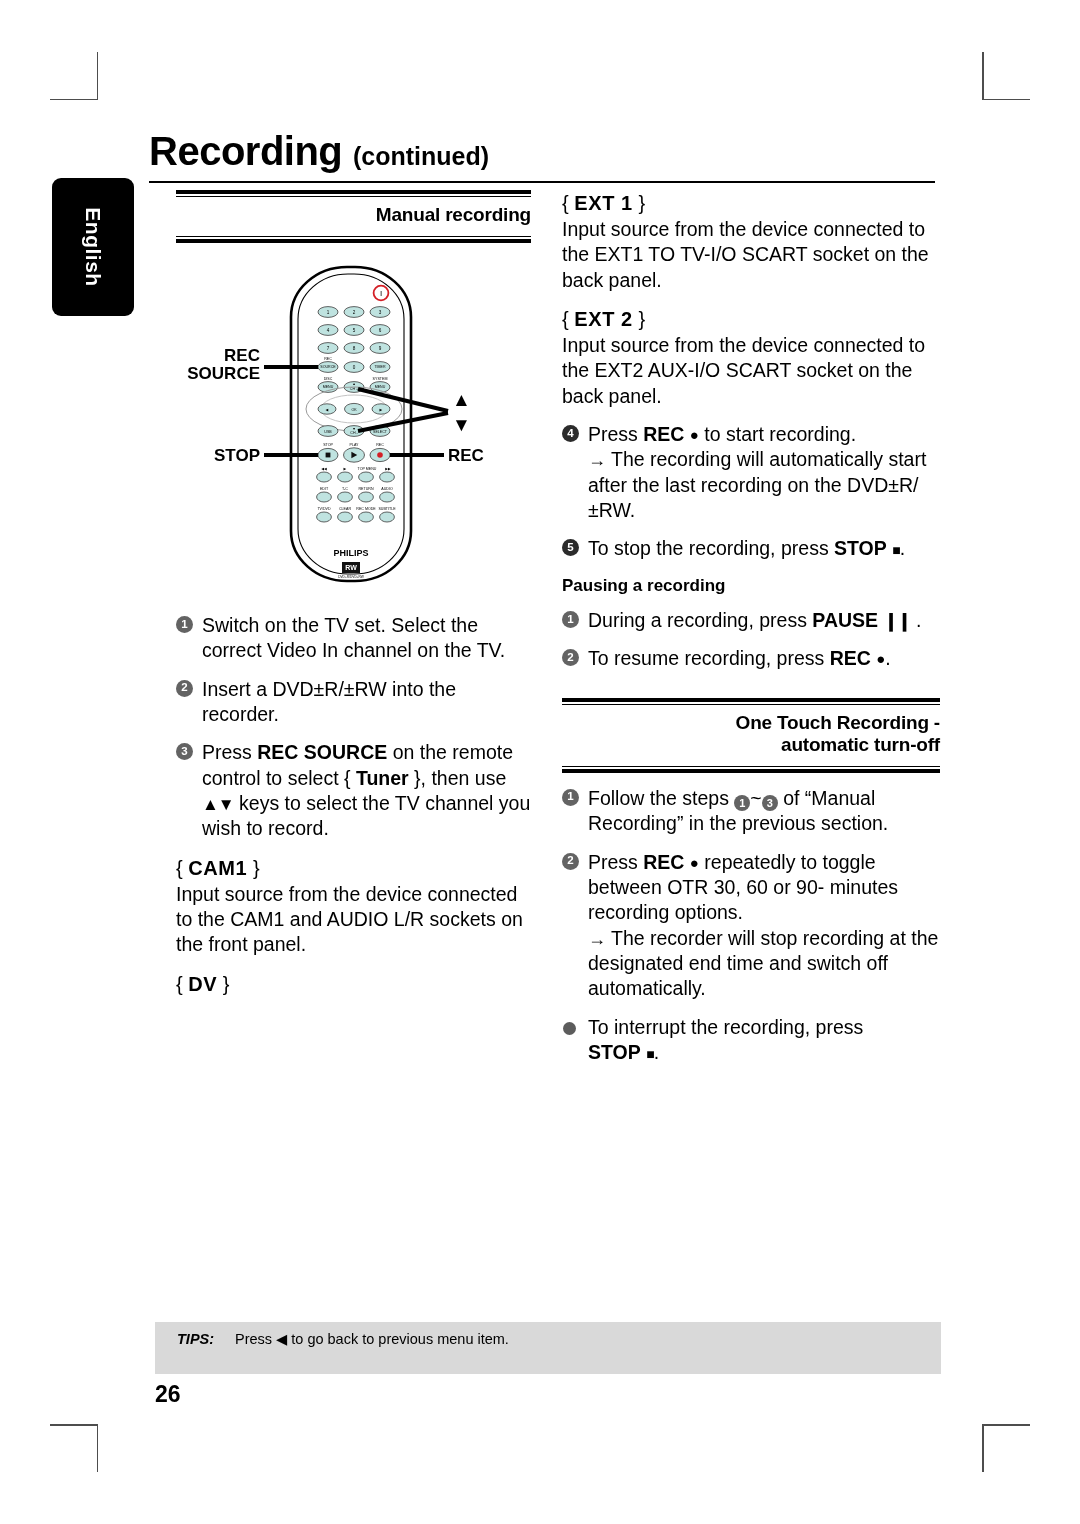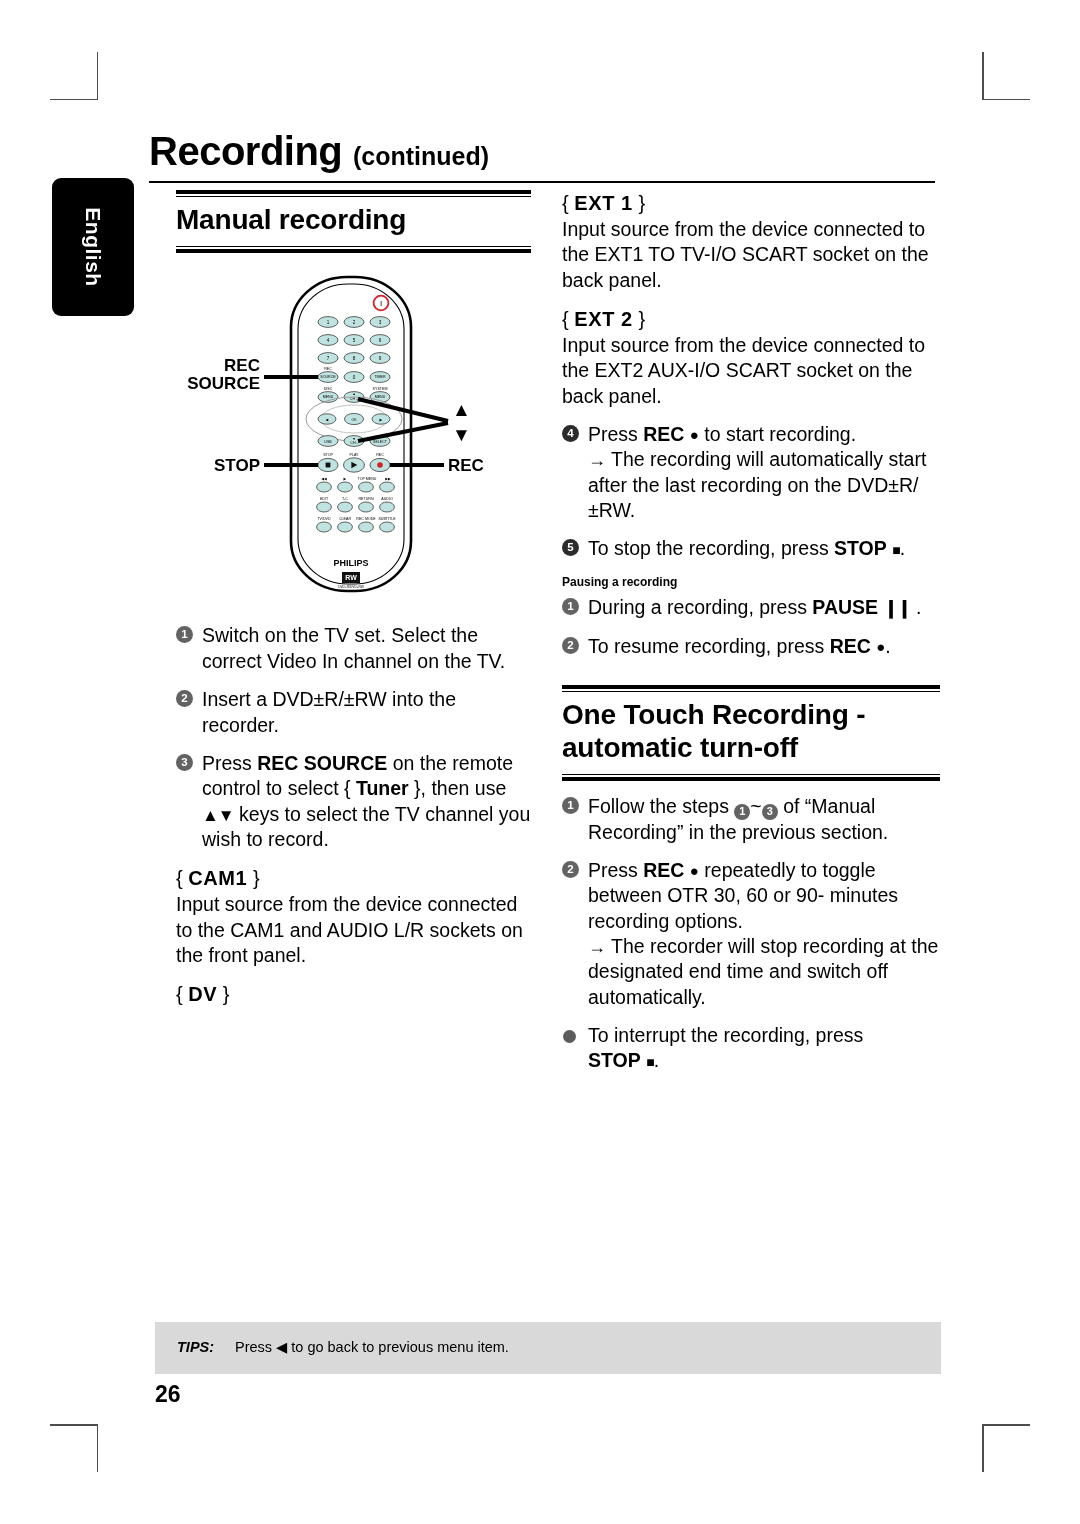--- a/index.html
+++ b/index.html
@@ -60,22 +60,22 @@
     border-bottom: 1.6px solid #000;
     height: 7px;
   }
   .rule-double-bot {
     border-top: 1.6px solid #000;
     border-bottom: 4px solid #000;
     height: 7px;
     margin-top: 4px;
   }
   .sec-title {
-    font-size: 28px; font-weight: bold; letter-spacing: -0.2px;
-    padding: 7px 0 6px 0; line-height: 1.16;
+    font-size: 19px; font-weight: bold; letter-spacing: -0.2px;
+    padding: 7px 0 6px 0; line-height: 1.16; text-align: right;
   }
 
   p { margin: 0 0 13px 0; }
   b { font-weight: bold; }
 
   
   .step { position: relative; padding-left: 26px; margin-bottom: 13px; }
   .step > .num {
     position: absolute; left: 0; top: 3px;
     width: 17px; height: 17px; border-radius: 50%;
@@ -96,39 +96,39 @@
   
   .bullet { position: relative; padding-left: 26px; margin-bottom: 13px; }
   .bullet > .dot {
     position: absolute; left: 1px; top: 7px;
     width: 13px; height: 13px; border-radius: 50%; background: #5c5c5c;
   }
 
   .arrow-line { display: block; }
   .arrow { font-weight: bold; font-size: 18px; padding-right: 5px; }
 
-  .sub-head { font-size: 12px; font-weight: bold; margin-bottom: 5px; }
+  .sub-head { font-size: 17px; font-weight: bold; margin-bottom: 11px; }
 
   .brace-head { font-size: 20px; margin-bottom: 1px; }
   .brace-head b { letter-spacing: 0.6px; }
 
   .glyph-rec { font-size: 15px; vertical-align: 1px; }
   .glyph-stop { font-size: 14px; vertical-align: 0px; letter-spacing: -1px; }
   .glyph-pause { font-weight: bold; font-size: 18px; letter-spacing: -1.5px; }
   .glyph-tri { font-size: 17px; letter-spacing: -1px; }
 
   
   .remote-fig { position: relative; width: 355px; height: 330px; margin: 18px 0 22px 0; }
 
   
   .tips {
     position: absolute; left: 155px; top: 1322px;
     width: 786px; height: 52px;
     background: #d9d9d9;
-    padding: 15px 0 0 22px;
+    padding: 7px 0 0 22px;
     font-size: 14.5px; line-height: 1.38;
   }
   .tips .lbl { font-weight: bold; font-style: italic; display: inline-block; width: 58px; }
   .tips .ln { display: block; }
   .tips .ln2 { padding-left: 58px; }
 
   .pageno {
     position: absolute; left: 155px; top: 1381px;
     font-size: 23px; font-weight: bold;
   }

